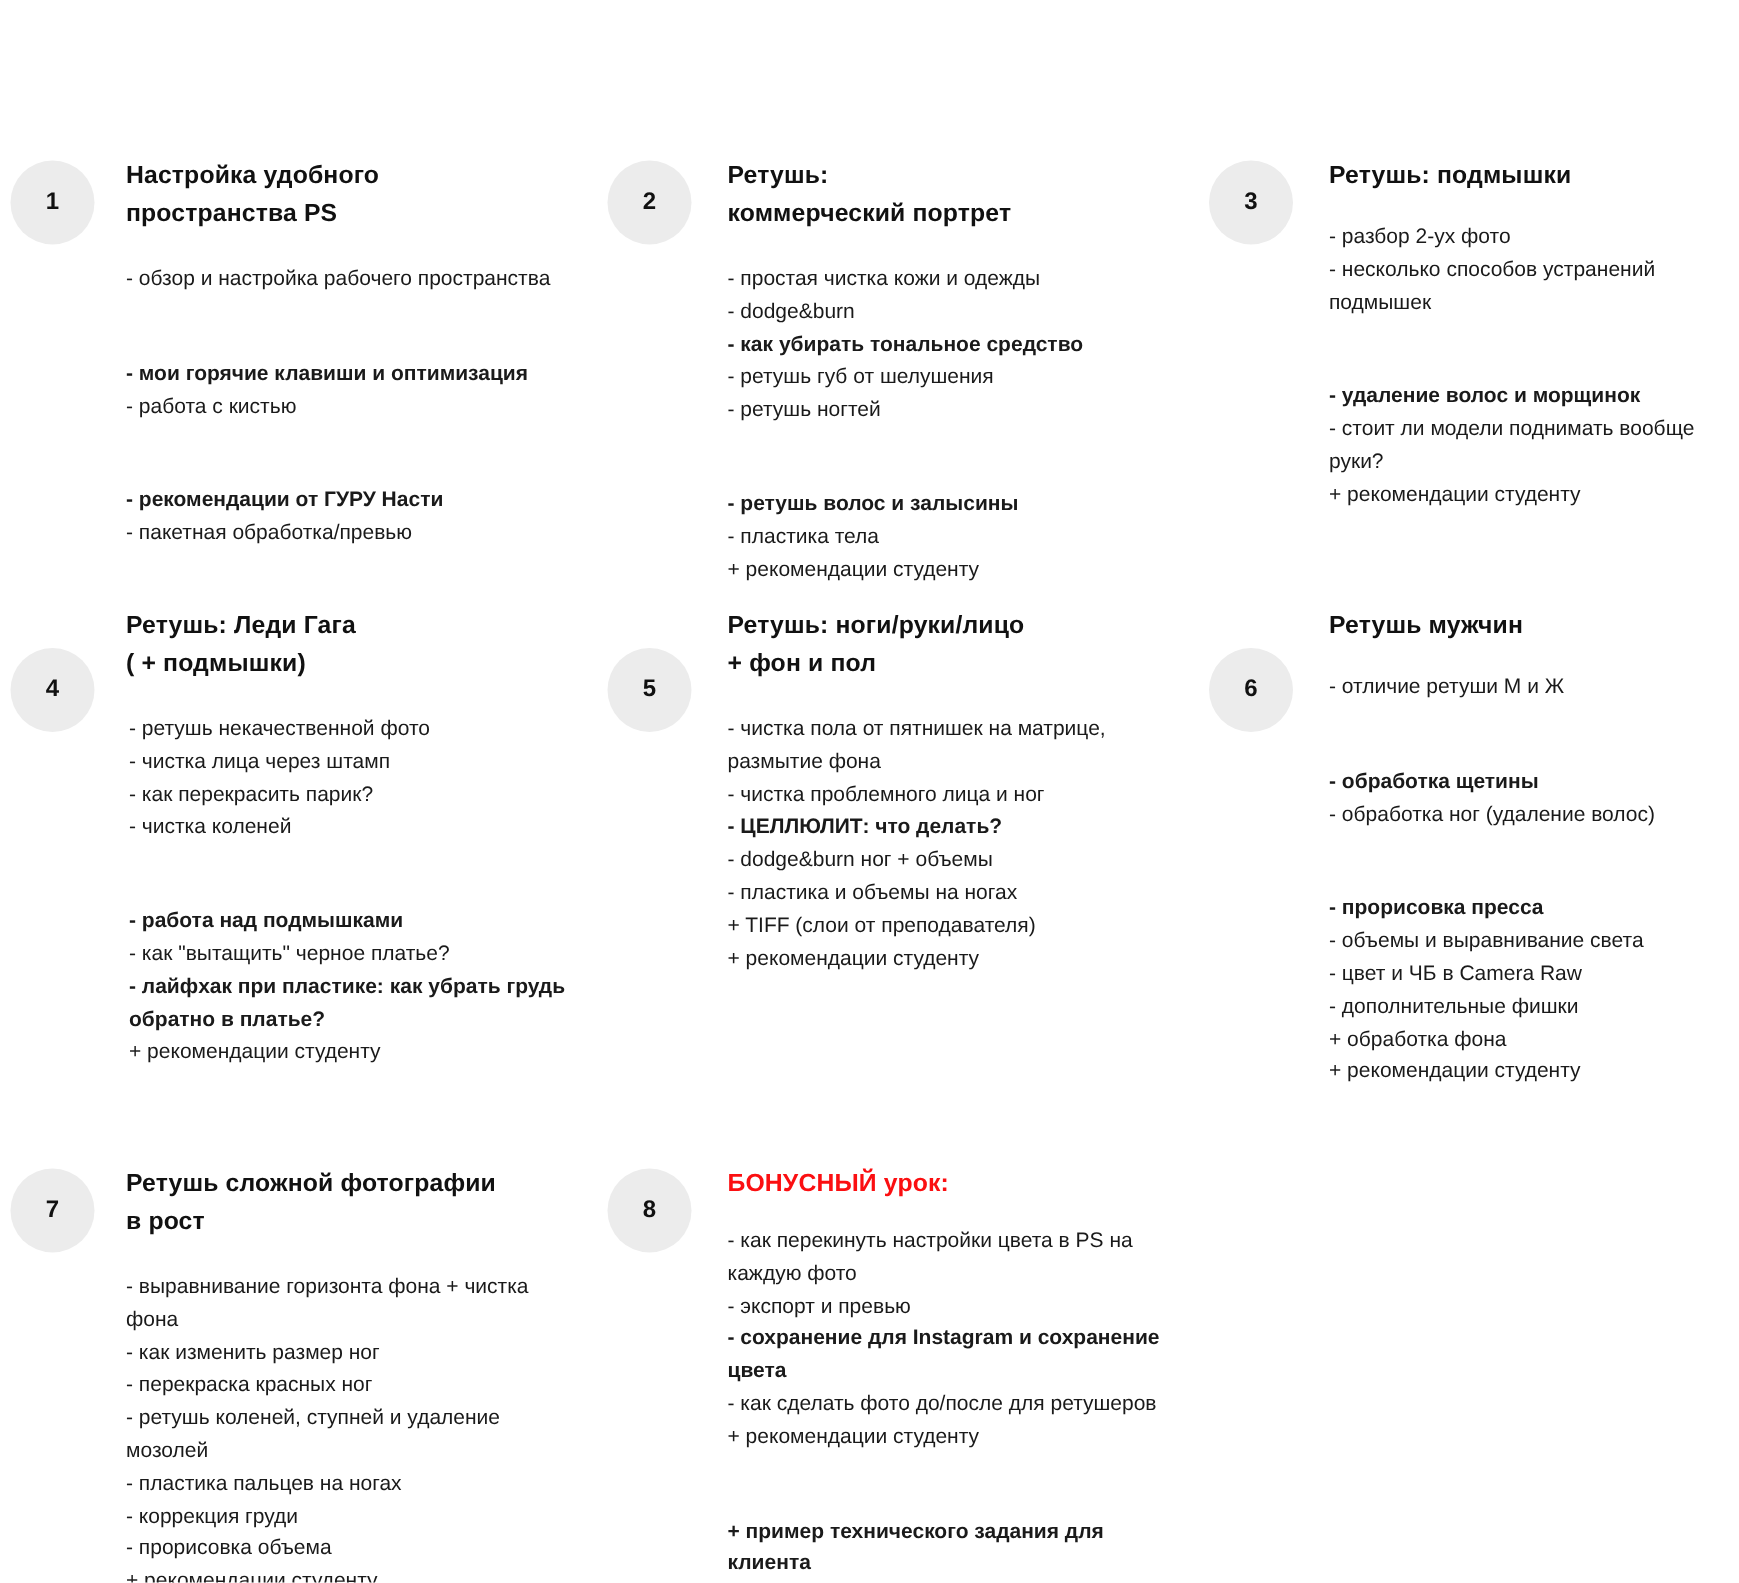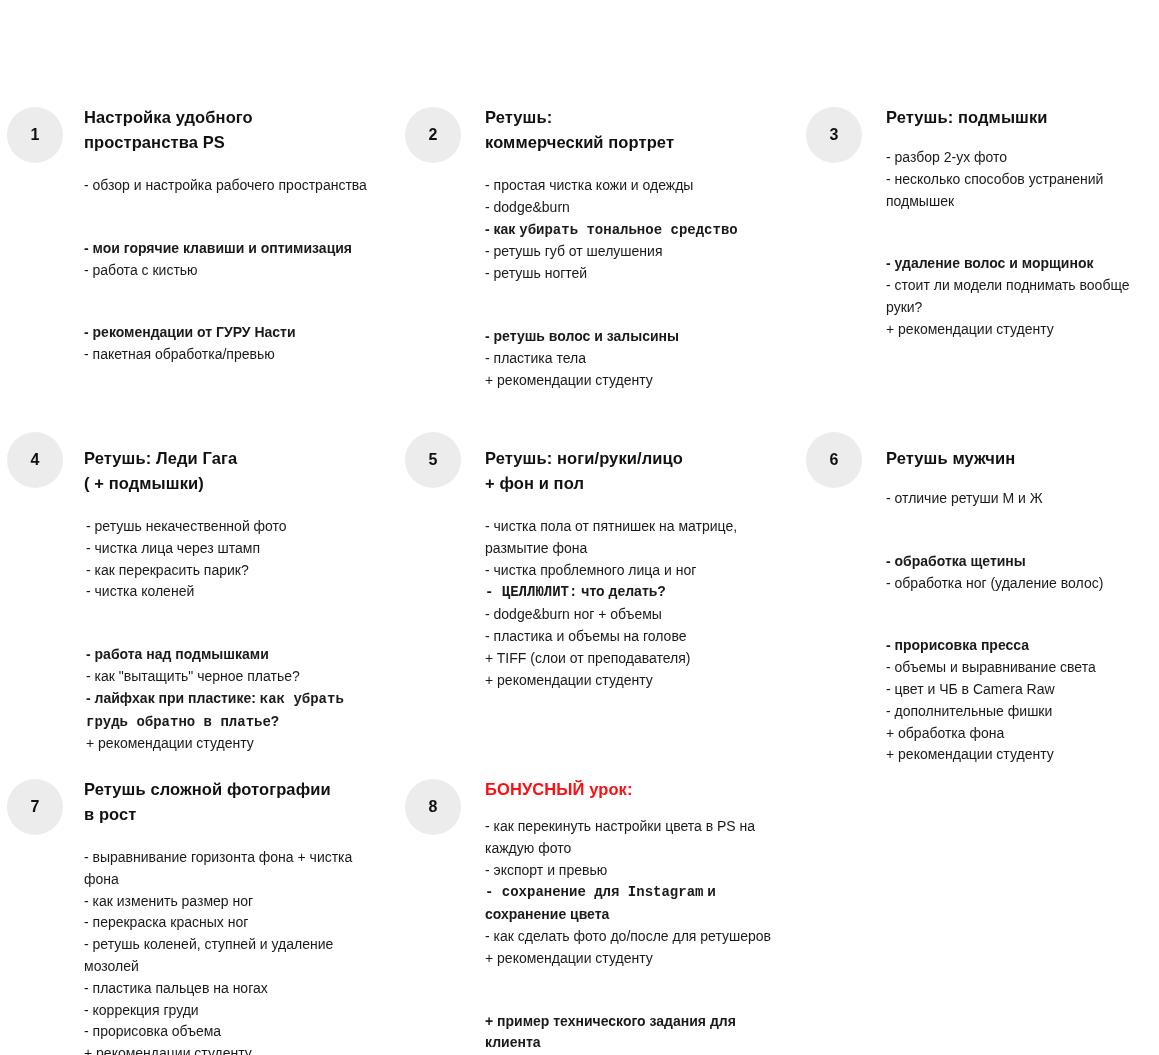--- a/index.html
+++ b/index.html
@@ -67,39 +67,38 @@
     margin: 0;
     padding: 0;
     font-weight: normal;
   }
   .m-list li.b {
     font-weight: bold;
     margin-top: 41px;
   }
   .m-list li b {
     font-weight: bold;
-    font-family: Liberation Mono, monospace;
   }
   .m-list li span.n {
     font-weight: bold;
   }
 
   
   .col1 .badge { left: 7px; }
   .col1 .body-col { left: 84px; width: 300px; }
   .col2 .badge { left: 405px; }
   .col2 .body-col { left: 485px; width: 300px; }
   .col3 .badge { left: 806px; }
   .col3 .body-col { left: 886px; width: 275px; }
 
   
   .row1 .badge { top: 107px; }
   .row1 .body-col { top: 105px; }
   .row2 .badge { top: 432px; }
-  .row2 .body-col { top: 446px; }
+  .row2 .body-col { top: 405px; }
   .row3 .badge { top: 779px; }
   .row3 .body-col { top: 777px; }
 
   .gap-sm { height: 14px; }
   .gap-md { height: 17px; }
   .gap-lg { height: 20px; }
 
   
   .indent-list { padding-left: 2px; }
 </style>
@@ -181,21 +180,21 @@
     <div class="badge">5</div>
     <div class="body-col">
       <div class="m-title">Ретушь: ноги/руки/лицо
 + фон и пол</div>
       <div class="gap-lg"></div>
       <ul class="m-list">
         <li>- чистка пола от пятнишек на матрице, размытие фона</li>
         <li>- чистка проблемного лица и ног</li>
         <li><b>- ЦЕЛЛЮЛИТ:</b><span class="n"> что делать?</span></li>
         <li>- dodge&amp;burn ног + объемы</li>
-        <li>- пластика и объемы на голове</li>
+        <li>- пластика и объемы на ногах</li>
         <li>+ TIFF (слои от преподавателя)</li>
         <li>+ рекомендации студенту</li>
       </ul>
     </div>
   </div>
 
   <div class="module col3 row2">
     <div class="badge">6</div>
     <div class="body-col">
       <div class="m-title">Ретушь мужчин</div>

